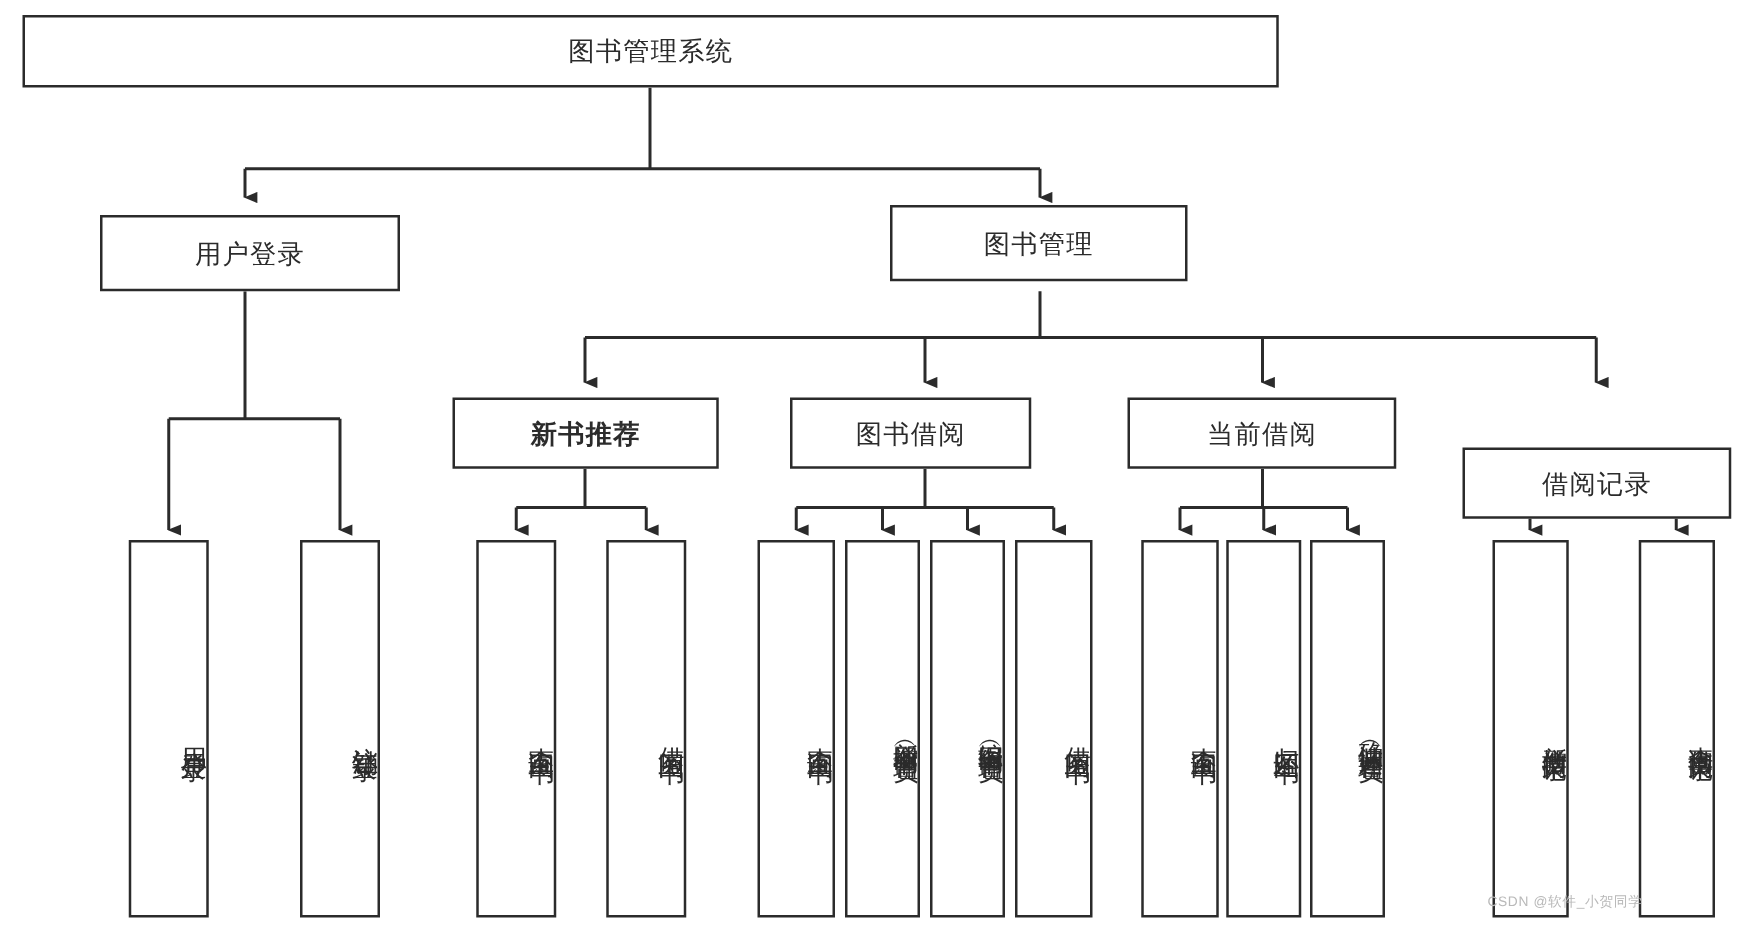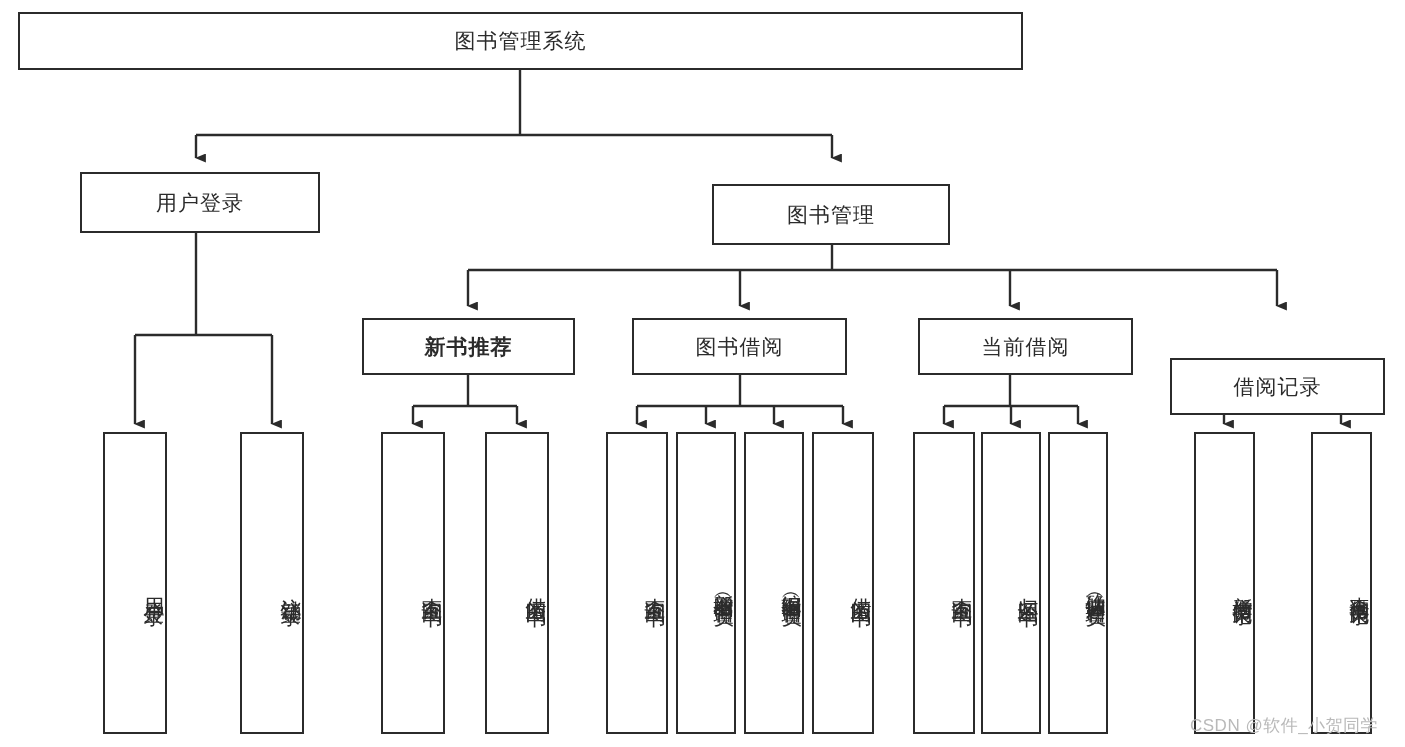--- a/index.html
+++ b/index.html
@@ -6,21 +6,21 @@
   body{font-family:"Liberation Sans","DejaVu Sans",sans-serif;}
   #canvas{position:relative;width:1405px;height:747px;background:#ffffff;overflow:hidden;}
   svg.wires{position:absolute;left:0;top:0;width:1405px;height:747px;pointer-events:none;}
   .node{position:absolute;box-sizing:border-box;background:#ffffff;border:2px solid #2b2b2b;
         display:flex;align-items:center;justify-content:center;color:#2b2b2b;}
   .node.h{font-size:21px;letter-spacing:1px;}
   .node.v{writing-mode:vertical-rl;text-orientation:upright;font-size:21px;letter-spacing:3px;
           padding-top:8px;align-items:flex-start;justify-content:center;line-height:1.05;}
   .node.v.tall{font-size:20px;letter-spacing:2px;}
   .label{white-space:pre;}
-  .watermark{position:absolute;color:#b9b9b9;font-size:17px;letter-spacing:0.5px;white-space:nowrap;}
+  .watermark{position:absolute;color:#b9b9b9;font-size:11px;letter-spacing:0.5px;white-space:nowrap;}
 </style>
 </head>
 <body>
 
 <div id="canvas">
 
   <svg class="wires" viewBox="0 0 1405 747" xmlns="http://www.w3.org/2000/svg">
     <defs>
       <marker id="arrow" viewBox="0 0 10 12" refX="5" refY="11" markerWidth="9" markerHeight="11" orient="auto-start-reverse" markerUnits="userSpaceOnUse">
         <path d="M0,0 L10,0 L5,12 Z" fill="#2b2b2b"></path>
@@ -70,31 +70,31 @@
     </g>
   </svg>
 
   <div class="node h" style="left:18px;top:12px;width:1005px;height:58px;">
     <span class="label">图书管理系统</span>
   </div>
 
   <div class="node h" style="left:80px;top:172px;width:240px;height:61px;">
     <span class="label">用户登录</span>
   </div>
-  <div class="node h" style="left:712px;top:184px;width:238px;height:61px;">
+  <div class="node h" style="left:712px;top:164px;width:238px;height:61px;">
     <span class="label">图书管理</span>
   </div>
 
   <div class="node h" style="left:362px;top:318px;width:213px;height:57px;font-weight:bold;">
     <span class="label">新书推荐</span>
   </div>
-  <div class="node h" style="left:632px;top:318px;width:215px;height:57px;">
+  <div class="node h" style="left:632px;top:318px;width:193px;height:57px;">
     <span class="label">图书借阅</span>
   </div>
-  <div class="node h" style="left:902px;top:318px;width:215px;height:57px;margin-left:16px;">
+  <div class="node h" style="left:902px;top:318px;width:215px;height:57px;">
     <span class="label">当前借阅</span>
   </div>
   <div class="node h" style="left:1170px;top:318px;width:215px;height:57px;margin-top:40px;">
     <span class="label">借阅记录</span>
   </div>
 
   <div class="node v" style="left:103px;top:432px;width:64px;height:302px;">
     <span class="label">用户登录</span>
   </div>
   <div class="node v" style="left:240px;top:432px;width:64px;height:302px;">

